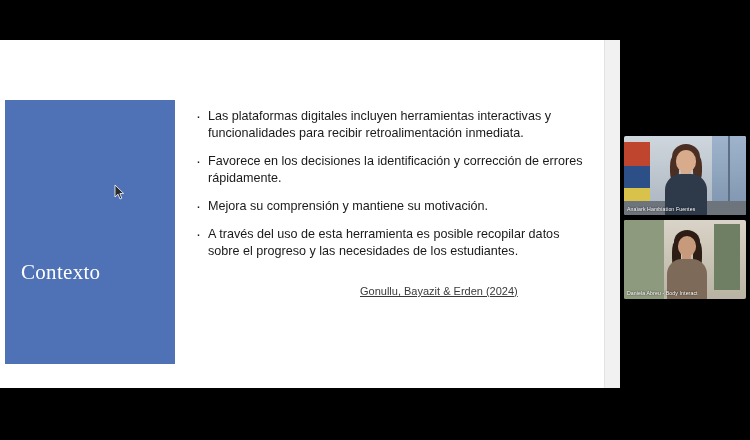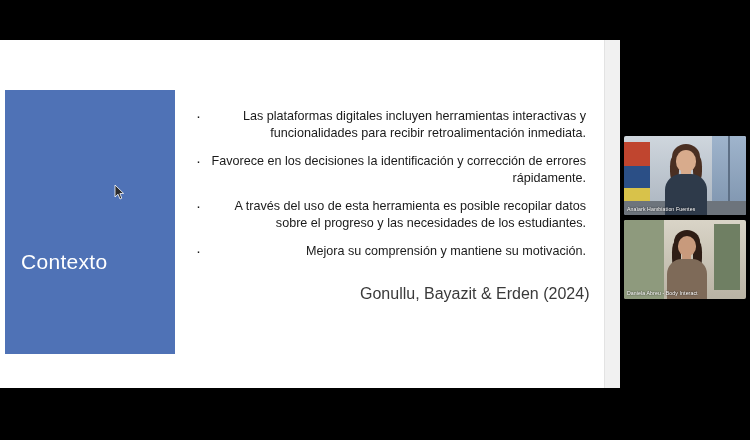--- a/index.html
+++ b/index.html
@@ -44,24 +44,25 @@
     width: 15px;
     height: 348px;
     background: #f1f1f1;
     border-left: 1px solid #e3e3e3;
   }
 
   
   .title-panel {
     position: absolute;
     left: 5px;
-    top: 50px;
+    top: 60px;
     width: 170px;
     height: 264px;
     background: #4f72b6;
+    font-family: Liberation Serif, serif;
   }
   .title-panel-text {
     position: absolute;
     left: 16px;
     top: 160px;
     color: #ffffff;
     font-size: 21px;
     letter-spacing: 0.3px;
     font-weight: 400;
   }
@@ -74,36 +75,36 @@
     width: 390px;
   }
   .bullet {
     position: relative;
     display: block;
     color: #1a1a1a;
     font-size: 12.6px;
     line-height: 17px;
     margin-bottom: 11px;
     padding-left: 12px;
-    text-align: right;
   }
   .bullet::before {
     content: "\00b7";
     position: absolute;
     left: 0;
     top: -1px;
     font-size: 15px;
     color: #1a1a1a;
   }
   .citation {
     position: absolute;
     left: 360px;
     top: 245px;
-    font-size: 16px;
+    font-size: 11px;
     color: #3a3a3a;
+    text-decoration: underline;
   }
 
   
   .cursor {
     position: absolute;
     left: 114px;
     top: 144px;
     width: 11px;
     height: 16px;
     pointer-events: none;
@@ -186,22 +187,22 @@
   <div class="slide-stage">
     <div class="slide-inner">
 
       <div class="title-panel">
         <div class="title-panel-text">Contexto</div>
       </div>
 
       <div class="bullets">
         <span class="bullet">Las plataformas digitales incluyen herramientas interactivas y funcionalidades para recibir retroalimentación inmediata.</span>
         <span class="bullet"> Favorece en los decisiones la identificación y corrección de errores rápidamente.</span>
+        <span class="bullet">Mejora  su comprensión y mantiene su motivación.</span>
         <span class="bullet"> A través del uso de esta herramienta es posible recopilar datos sobre el progreso y las necesidades de los estudiantes.</span>
-        <span class="bullet">Mejora  su comprensión y mantiene su motivación.</span>
       </div>
 
       <div class="citation">Gonullu, Bayazit &amp; Erden (2024)</div>
 
       <svg class="cursor" viewBox="0 0 11 16">
         <path d="M1,1 L1,13 L4,10.2 L6,15 L7.8,14.2 L5.9,9.6 L9.6,9.4 Z" fill="#2b2b2b" stroke="#ffffff" stroke-width="0.8"></path>
       </svg>
     </div>
     <div class="slide-scroll-gutter"></div>
   </div>

